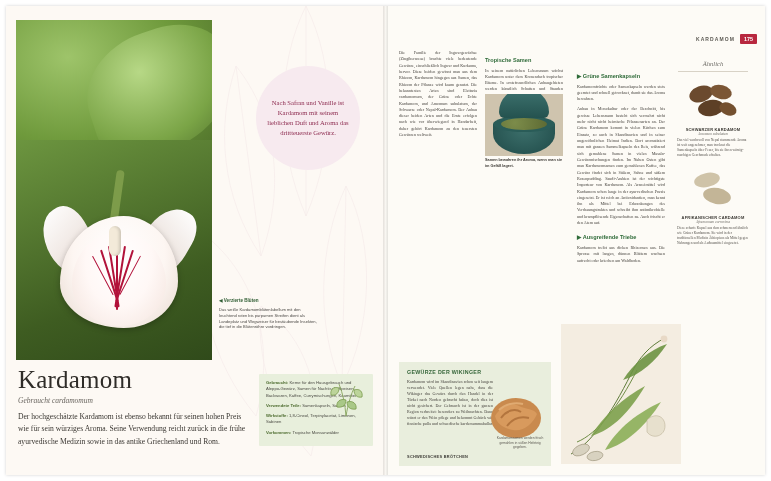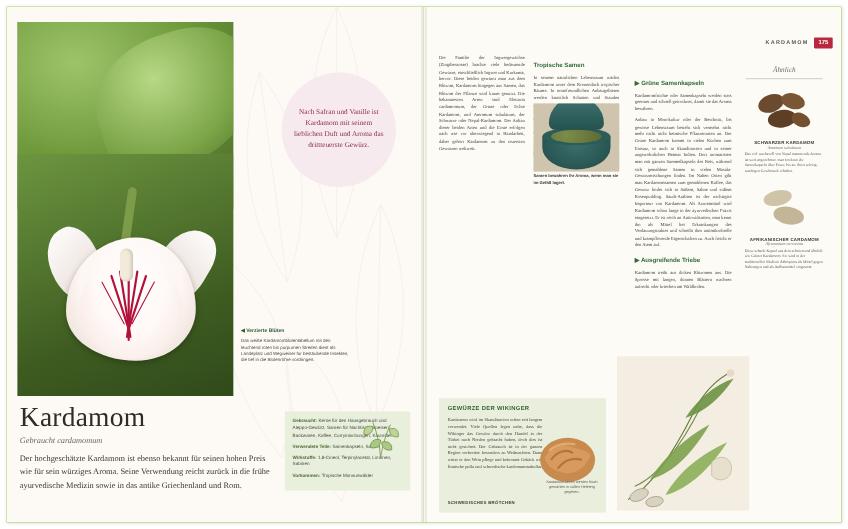--- a/index.html
+++ b/index.html
@@ -19,21 +19,21 @@
     width: 771px;
     height: 481px;
     background: #ffffff;
   }
   .spread {
     position: absolute;
     left: 6px;
     top: 6px;
     width: 759px;
     height: 469px;
-    background: #84cc16;
+    background: #f97316;
     box-shadow: 0 0 3px rgba(0,0,0,0.18);
     overflow: hidden;
   }
   
   .left-page {
     position: absolute;
     left: 0; top: 0;
     width: 379px;
     height: 469px;
     background: #fdf9f4;

